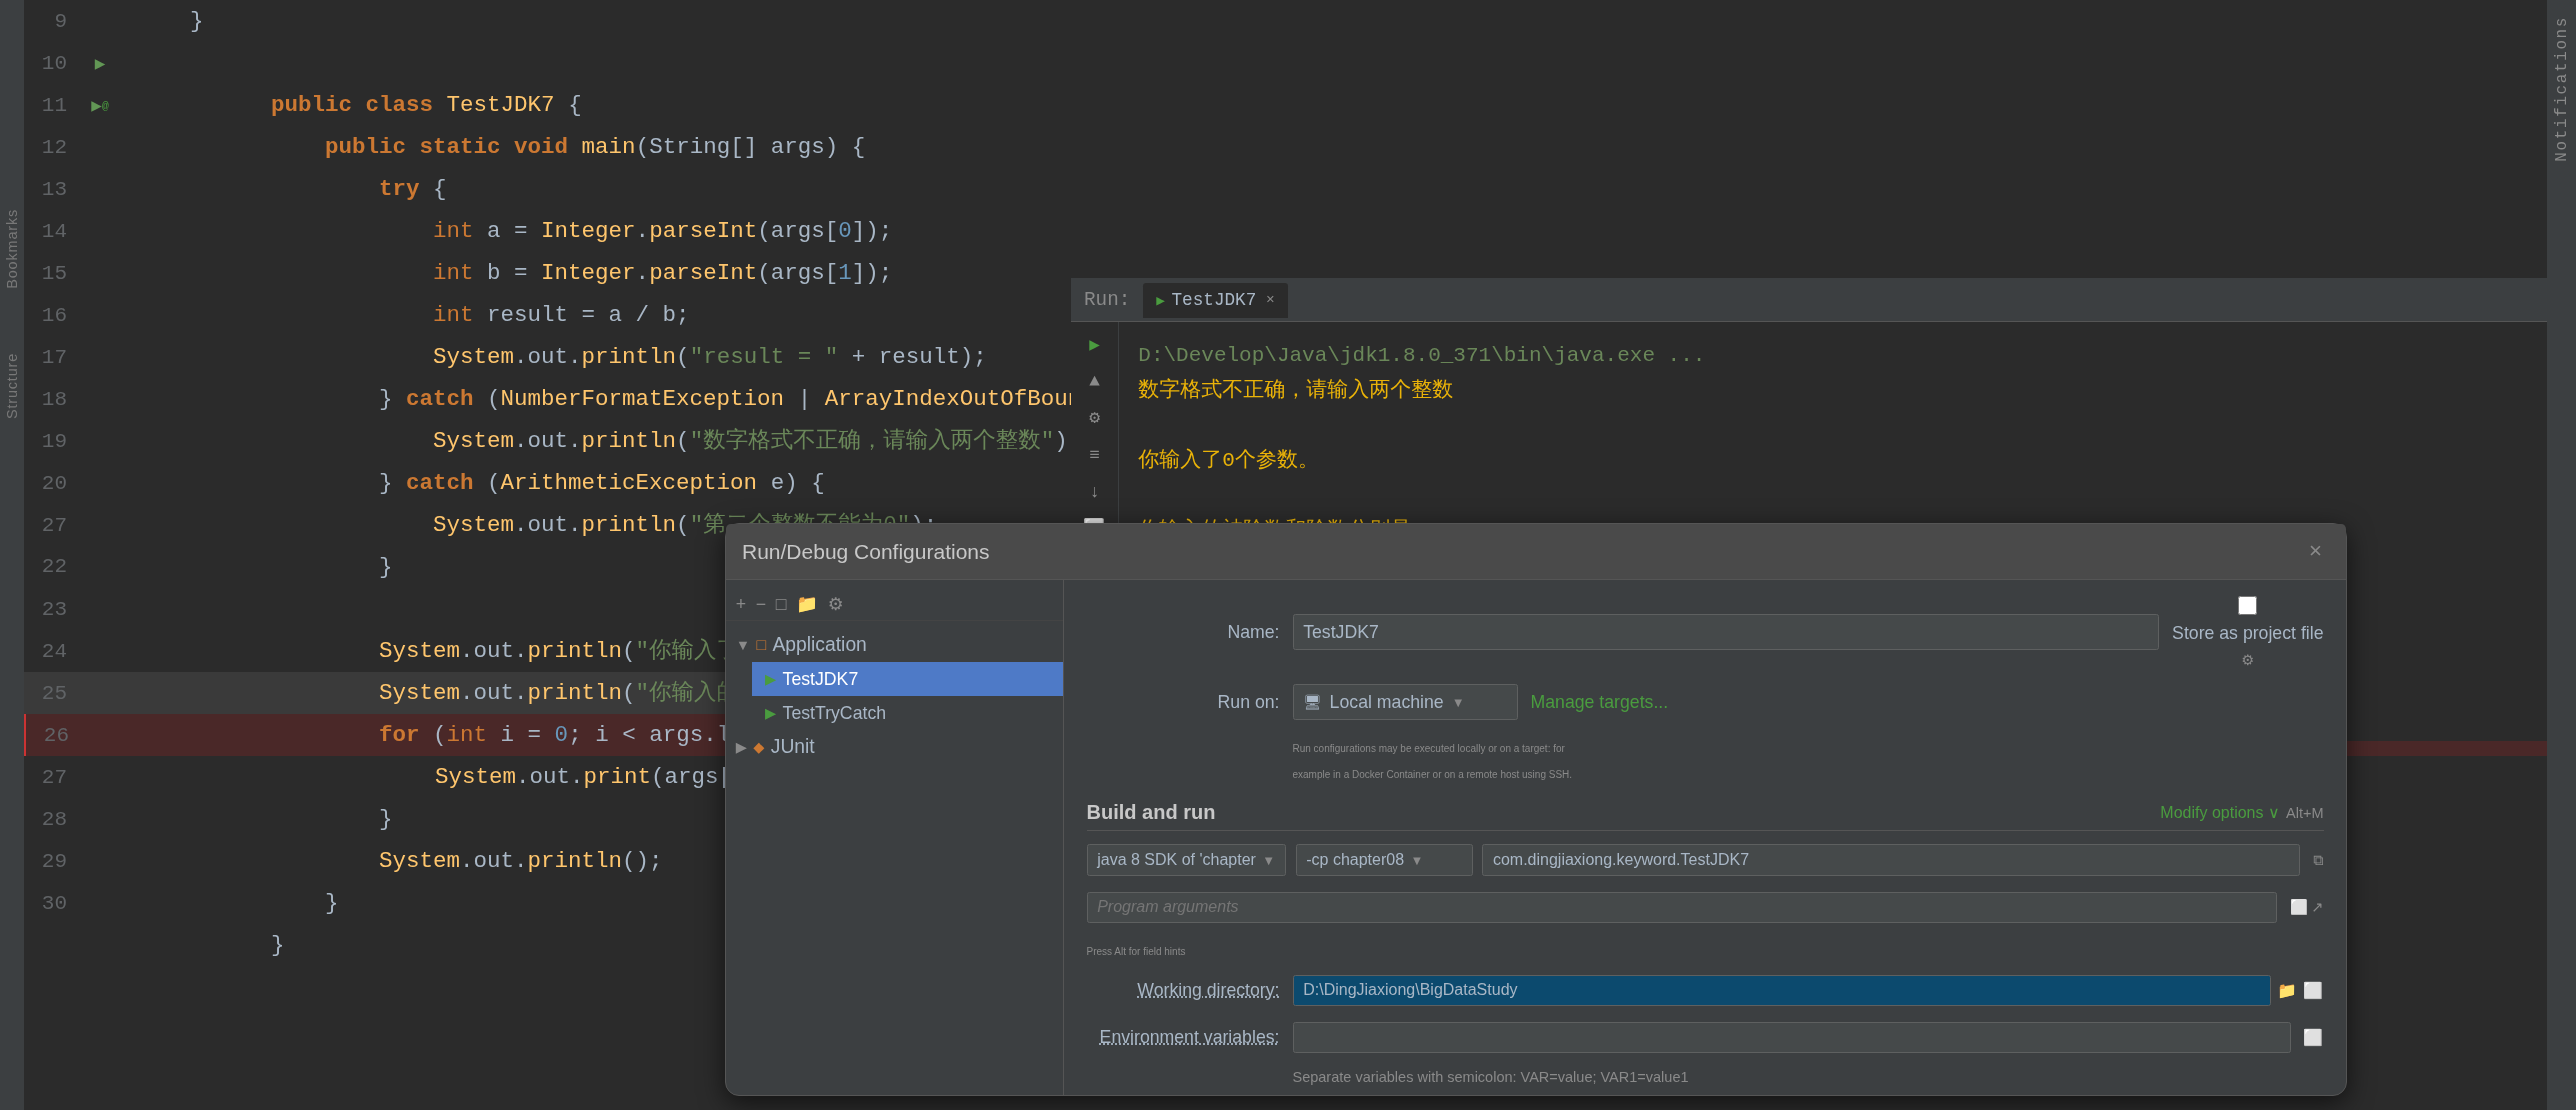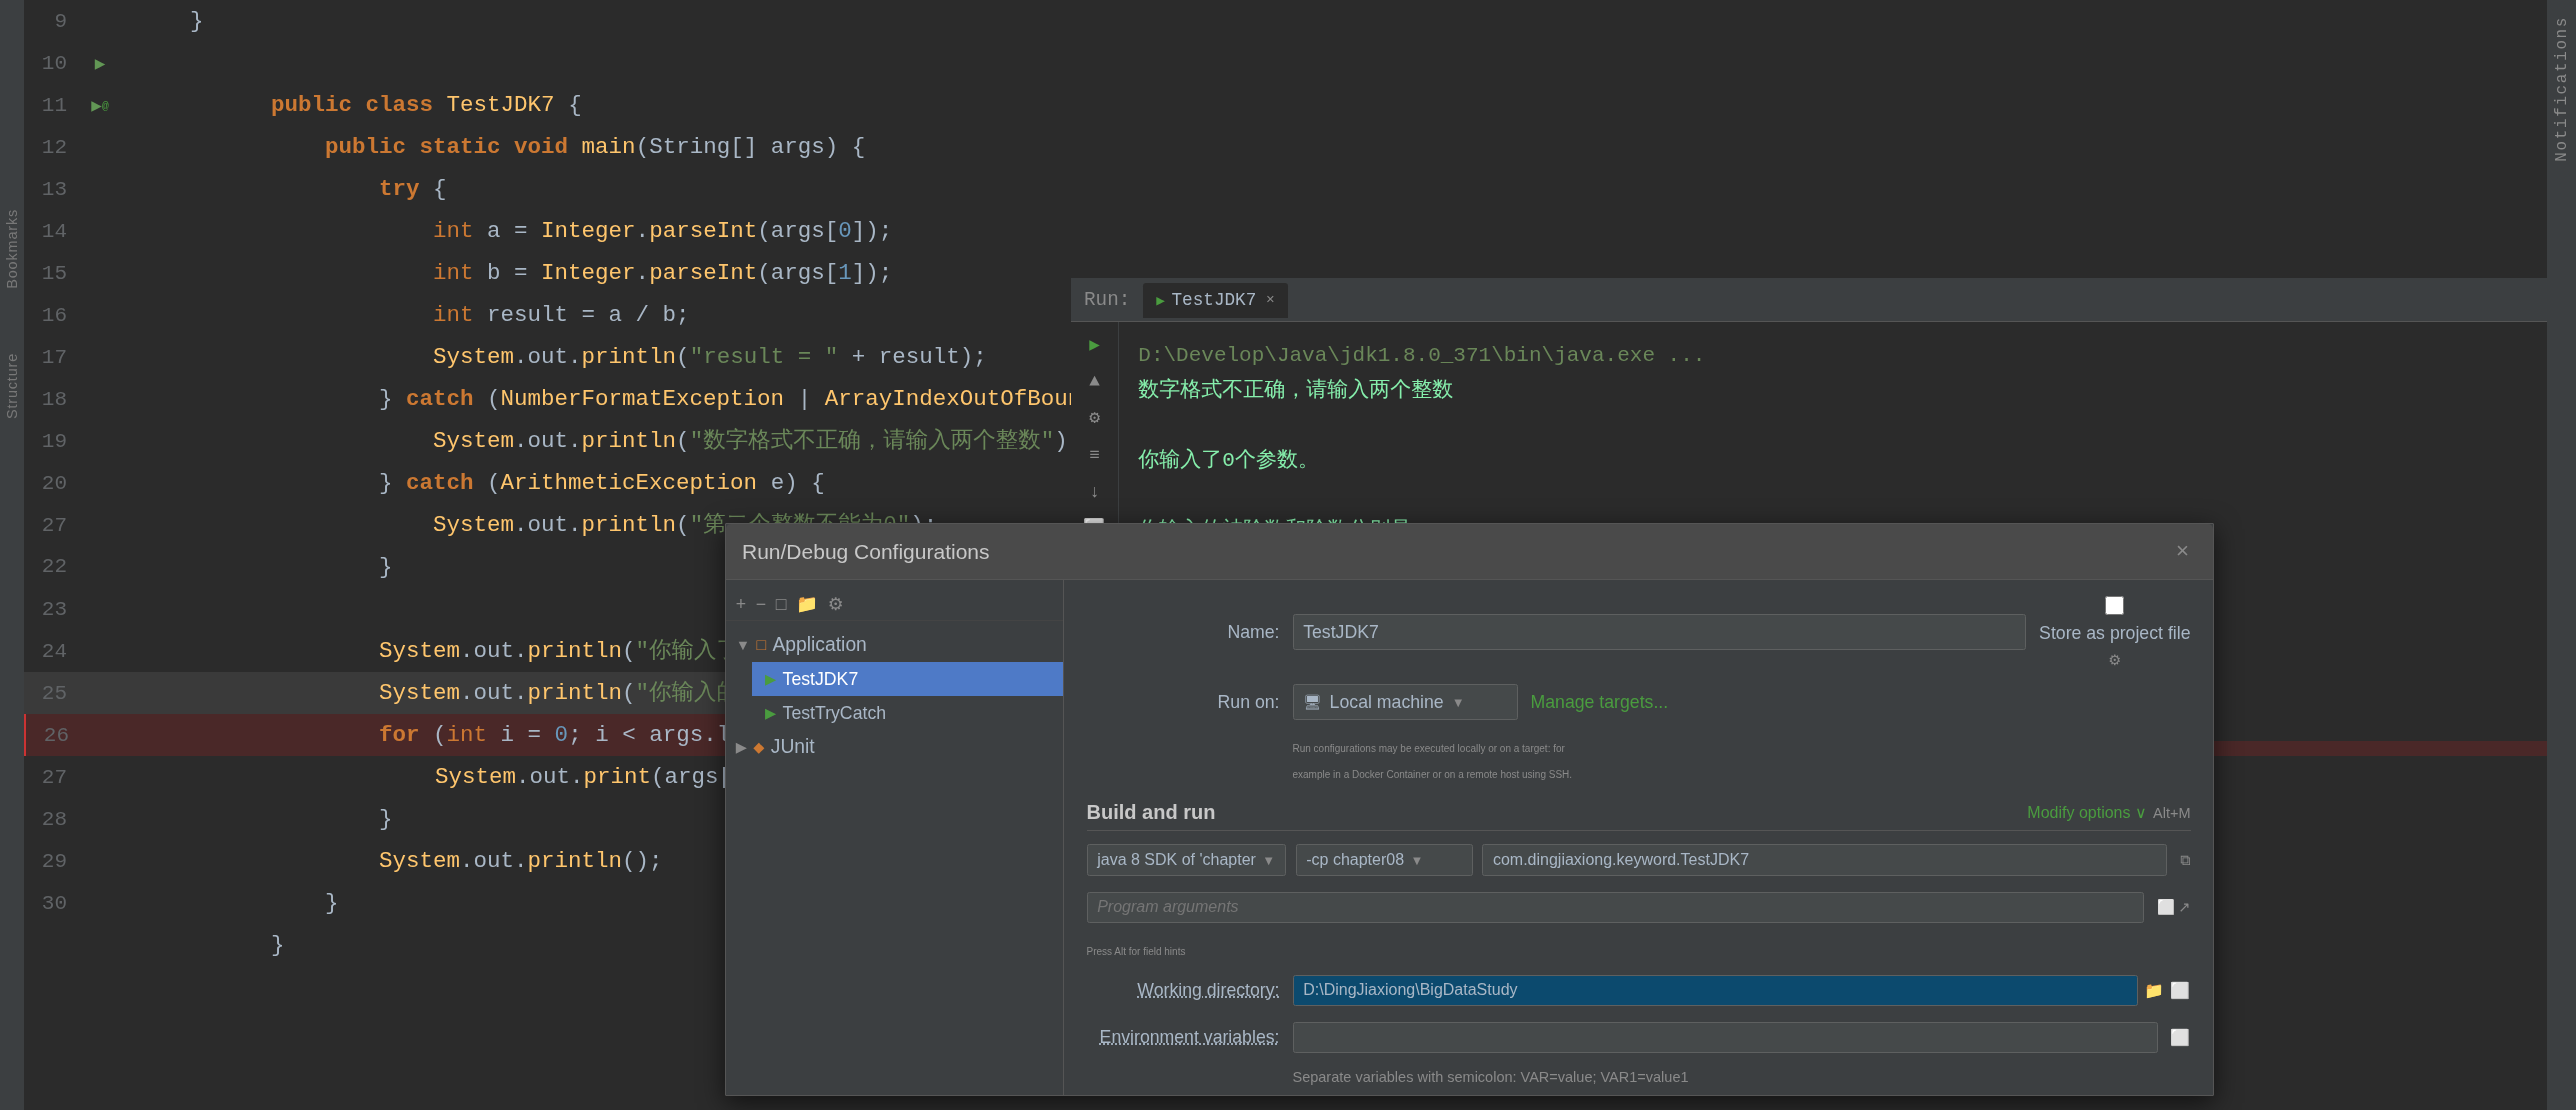--- a/index.html
+++ b/index.html
@@ -184,36 +184,36 @@
       line-height: 35px;
       color: #a9b7c6;
       overflow-y: auto;
     }
 
     .run-output .cmd-line {
       color: #6a8759;
     }
 
     .run-output .output-text {
-      color: #86efac;
+      color: #eab308;
     }
 
     .run-output .finish-line {
       color: #4a9c3f;
       font-weight: bold;
     }
 
     .dialog {
       position: absolute;
       top: 523px;
       left: 725px;
-      width: 1489px;
+      width: 1622px;
       background: #3c3f41;
       border: 0.8px solid #555;
-      border-radius: 1px;
+      border-radius: 14px;
       z-index: 101;
       box-shadow: 0 6.4px 26px rgba(0,0,0,0.6);
     }
 
     .dialog-title-bar {
       display: flex;
       align-items: center;
       justify-content: space-between;
       padding: 13px 16px;
       background: #4a4a4a;

